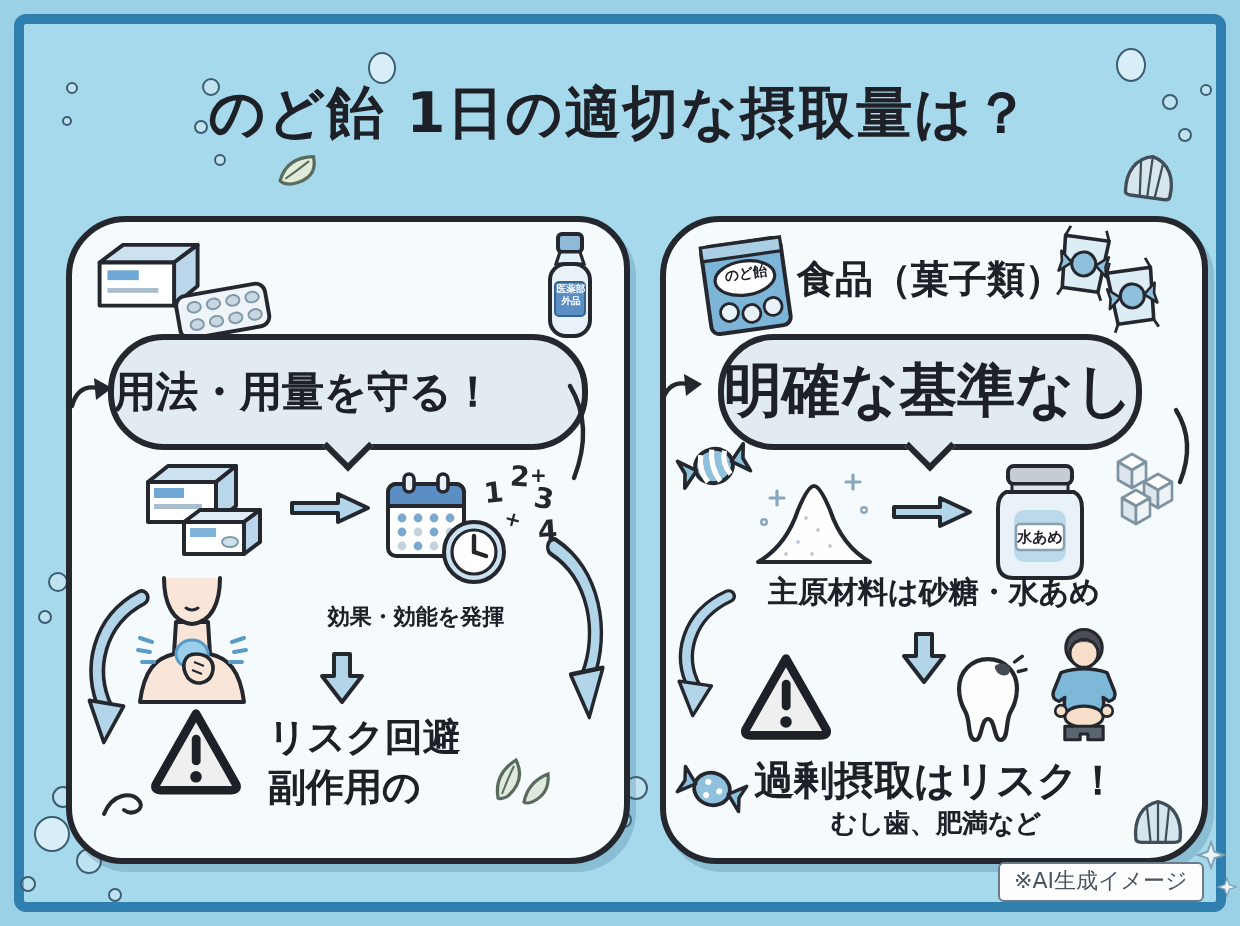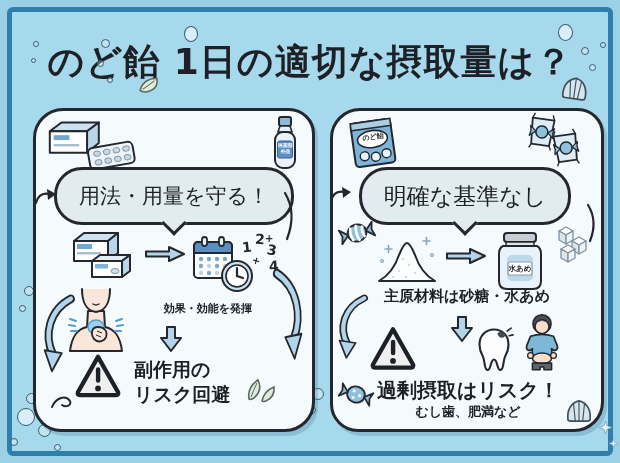--- a/index.html
+++ b/index.html
@@ -6,29 +6,29 @@
     --outer-bg:#9bd1e7; --frame-border:#2e7fae; --inner-bg:#a7d9ec;
     --panel-bg:#f5fafc; --ink:#24272e; --bubble-bg:#e2ebef;
     --arrow-blue:#b3d5e9; --accent-blue:#5b8fc4; --text:#1d2026;
   }
   html,body{margin:0;padding:0;}
   body{font-family:"DejaVu Sans",sans-serif;}
   .stage{position:relative;width:620px;height:463px;background:var(--outer-bg);overflow:hidden;}
   .frame{position:absolute;left:7px;top:7px;right:7px;bottom:7px;border:5px solid var(--frame-border);
          border-radius:6px;background:var(--inner-bg);}
   .title{position:absolute;left:0;top:38px;width:620px;margin:0;text-align:center;
-         font-size:36px;font-weight:900;color:var(--text);letter-spacing:1px;}
+         font-size:28px;font-weight:900;color:var(--text);letter-spacing:1px;}
   .panel{position:absolute;background:var(--panel-bg);border:3px solid var(--ink);
          border-radius:30px 26px 30px 28px;box-shadow:3px 4px 0 rgba(52,110,145,.25);}
   #panel-left{left:33px;top:108px;width:276px;height:318px;}
   #panel-right{left:330px;top:108px;width:268px;height:318px;}
   .abs{position:absolute;}
   .hdr{position:absolute;font-size:19px;font-weight:900;color:var(--text);text-align:center;white-space:nowrap;}
   .bubble{position:absolute;background:var(--bubble-bg);border:3px solid var(--ink);border-radius:28px;
-          display:flex;align-items:center;justify-content:center;font-weight:400;color:var(--text);white-space:nowrap;}
+          display:flex;align-items:center;justify-content:flex-start;font-weight:700;color:var(--text);white-space:nowrap;}
   .bubble .tail{position:absolute;left:50%;bottom:-10px;width:15px;height:15px;background:var(--bubble-bg);
           border-right:3px solid var(--ink);border-bottom:3px solid var(--ink);transform:translateX(-50%) rotate(45deg);}
   .txt{position:absolute;font-weight:900;color:var(--text);}
   .txt.center{text-align:center;}
   .cal-num{position:absolute;font-size:14px;font-weight:900;color:var(--ink);}
   .cal-plus{position:absolute;font-size:10px;font-weight:700;color:var(--ink);}
   .dec-bubble{position:absolute;border:1.6px solid #3c5d72;border-radius:50%;background:rgba(255,255,255,.28);}
   .overlay-label{position:absolute;font-weight:900;color:var(--text);text-align:center;line-height:1.15;}
   .footnote{position:absolute;left:499px;top:431px;background:#fdfdfd;border:1.5px solid #6b7c88;
             border-radius:3px;padding:1px 7px 2px;font-size:11px;color:#4a5560;}
@@ -257,22 +257,22 @@
 
     <div class="abs" style="left:38px;top:242px">
       <svg width="48" height="45" viewBox="0 0 50 47">
         <path d="M25,4 L46,41 Q47,44 43,44 L7,44 Q3,44 4,41 Z" fill="#efefef" stroke="#1d2026" stroke-width="4.5" stroke-linejoin="round"></path>
         <rect x="22.8" y="15" width="4.6" height="16" rx="2.3" fill="#1d2026"></rect>
         <circle cx="25" cy="37" r="3" fill="#1d2026"></circle>
       </svg>
     </div>
 
     <div class="txt" style="left:98px;top:246px;font-size:19px;line-height:1.32">
+      <div>リスク回避</div>
       <div>副作用の</div>
-      <div>リスク回避</div>
     </div>
 
     <div class="abs" style="left:210px;top:264px">
       <svg width="32" height="28" viewBox="0 0 32 28">
         <path d="M3,24 Q1,12 12,5 Q17,15 8,23 Q5,25 3,24 Z" fill="#dfeadf" stroke="#5a6b5e" stroke-width="1.6"></path>
         <path d="M16,26 Q18,16 28,12 Q29,22 20,26 Q17,27 16,26 Z" fill="#dfeadf" stroke="#5a6b5e" stroke-width="1.6"></path>
         <path d="M5,22 Q8,14 11,8" stroke="#5a6b5e" stroke-width="1" fill="none"></path>
       </svg>
     </div>
     <div class="abs" style="left:14px;top:282px">
@@ -293,41 +293,42 @@
           <g fill="#e8f3f9" stroke="#24272e" stroke-width="1.4">
             <circle cx="18" cy="42" r="4.5"></circle>
               <circle cx="29" cy="44" r="4.5"></circle>
               <circle cx="40" cy="42" r="4.5"></circle>
           </g>
         </g>
       </svg>
       <div class="overlay-label" style="left:13px;top:20px;width:30px;font-size:7px;transform:rotate(-8deg)">のど飴</div>
     </div>
 
+    <div class="hdr" style="left:62px;top:16px;width:140px">食品（菓子類）</div>
 
     <div class="abs" style="left:192px;top:0;transform:rotate(8deg)">
       <svg width="34" height="40" viewBox="0 0 34 40">
         <path d="M6,8 L28,8 L26,34 L8,34 Z" fill="#ddedf6" stroke="#24272e" stroke-width="1.8" stroke-linejoin="round"></path>
         <path d="M6,8 L8,3 M28,8 L26,3 M8,34 L6,38 M26,34 L28,38" stroke="#24272e" stroke-width="1.4"></path>
         <circle cx="17" cy="21" r="6" fill="#8fc1dc" stroke="#24272e" stroke-width="1.5"></circle>
         <polygon points="11,21 5,16 6,21 5,26" fill="#8fc1dc" stroke="#24272e" stroke-width="1.3" stroke-linejoin="round"></polygon>
         <polygon points="23,21 29,16 28,21 29,26" fill="#8fc1dc" stroke="#24272e" stroke-width="1.3" stroke-linejoin="round"></polygon>
       </svg>
     </div>
     <div class="abs" style="left:216px;top:16px;transform:rotate(-8deg)">
       <svg width="34" height="40" viewBox="0 0 34 40">
         <path d="M6,8 L28,8 L26,34 L8,34 Z" fill="#ddedf6" stroke="#24272e" stroke-width="1.8" stroke-linejoin="round"></path>
         <path d="M6,8 L8,3 M28,8 L26,3 M8,34 L6,38 M26,34 L28,38" stroke="#24272e" stroke-width="1.4"></path>
         <circle cx="17" cy="21" r="6" fill="#8fc1dc" stroke="#24272e" stroke-width="1.5"></circle>
         <polygon points="11,21 5,16 6,21 5,26" fill="#8fc1dc" stroke="#24272e" stroke-width="1.3" stroke-linejoin="round"></polygon>
         <polygon points="23,21 29,16 28,21 29,26" fill="#8fc1dc" stroke="#24272e" stroke-width="1.3" stroke-linejoin="round"></polygon>
       </svg>
     </div>
 
-    <div class="bubble" style="left:26px;top:56px;width:206px;height:52px;font-size:23px">
+    <div class="bubble" style="left:26px;top:56px;width:206px;height:52px;font-size:29px">
       <span>明確な基準なし</span>
       <span class="tail"></span>
     </div>
 
     <div class="abs" style="left:-4px;top:72px">
       <svg width="22" height="20" viewBox="0 0 22 20">
         <path d="M2,18 Q5,7 15,9" fill="none" stroke="#24272e" stroke-width="2.2" stroke-linecap="round"></path>
         <polygon points="13,4 22,9 14,15" fill="#24272e"></polygon>
       </svg>
     </div>
@@ -459,13 +460,14 @@
     </div>
 
     <div class="abs" style="left:232px;top:288px">
       <svg width="28" height="24" viewBox="0 0 30 26">
         <path d="M15,2 C24,4 28,12 27,22 Q27,24 24,24 L6,24 Q3,24 3,22 C2,12 6,4 15,2 Z" fill="#d7e5ed" stroke="#3f4e59" stroke-width="1.8" stroke-linejoin="round"></path>
         <path d="M15,2 L15,24 M9,4.5 L11,24 M21,4.5 L19,24" stroke="#3f4e59" stroke-width="1.2" fill="none"></path>
       </svg>
     </div>
   </section>
 
+  <div class="footnote">※AI生成イメージ</div>
 </div>
 
 </body></html>

